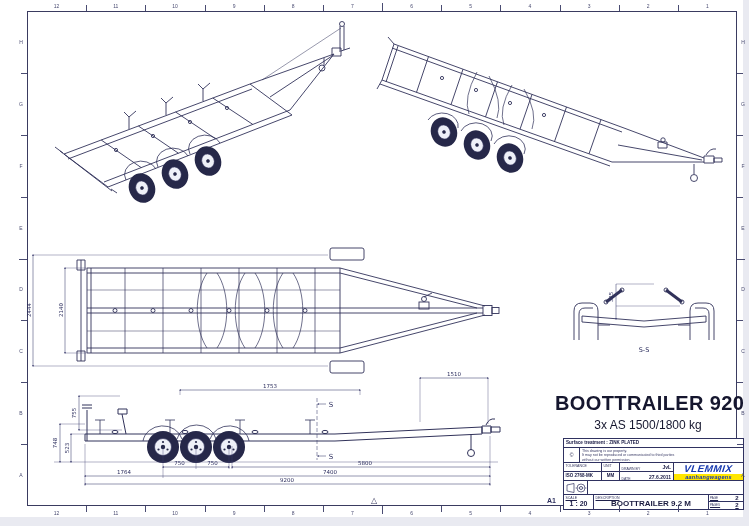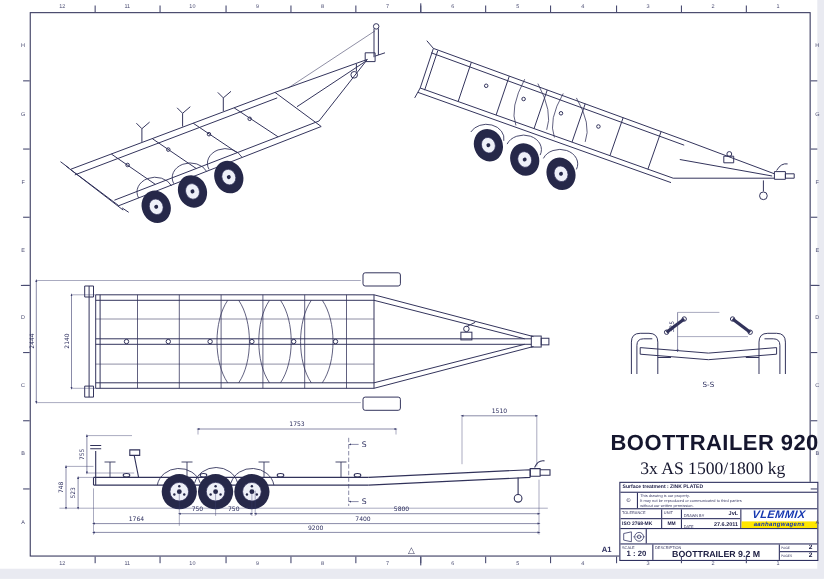--- a/index.html
+++ b/index.html
@@ -8,27 +8,27 @@
   .page{position:absolute;left:0;top:0;width:743px;height:517px;background:#ffffff;}
   .frame{position:absolute;left:27px;top:11px;width:710px;height:495px;
          border:1px solid #3a3b60;box-sizing:border-box;}
   .g-lab{position:absolute;font-size:5px;line-height:6px;color:#4a4c72;text-align:center;}
   .g-tick{position:absolute;background:#4a4c72;}
   .tri-mark{position:absolute;font-size:8px;color:#3a3b60;line-height:8px;}
   svg{position:absolute;}
   svg text{font-family:"DejaVu Sans",sans-serif;}
   .heading{position:absolute;left:555px;top:392px;width:186px;text-align:center;color:#15162e;}
   .heading .t1{font-size:20px;font-weight:600;letter-spacing:.4px;white-space:nowrap;}
-  .heading .t2{font-size:16px;margin-top:3px;font-family:Liberation Serif, serif;}
+  .heading .t2{font-size:12px;margin-top:3px;}
   
   .tb{position:absolute;left:563px;top:438px;width:181px;border:1px solid #2f3160;
       box-sizing:border-box;background:#fff;color:#20214a;}
   .tb *{box-sizing:border-box;}
   .tb .row{display:flex;border-bottom:.5px solid #2f3160;}
-  .tb .row:last-child{border-bottom:none;}
+  .tb .row:last-child{border-bottom:none;text-decoration:underline;}
   .cell{border-right:.5px solid #2f3160;position:relative;overflow:hidden;}
   .cell:last-child{border-right:none;}
   .lab{font-size:3.5px;line-height:4px;padding:1px 0 0 1.5px;color:#33345e;}
   .surf{font-size:4.6px;line-height:8px;padding-left:2px;font-weight:bold;}
   .discl{font-size:3.6px;line-height:4.4px;padding:1px 2px;color:#3a3b66;}
   .kv{display:flex;justify-content:space-between;align-items:flex-end;height:100%;}
   .kv .v{font-size:5px;padding:0 2px 1px 0;font-weight:bold;}
   .bigno{position:absolute;left:0;right:0;top:3.5px;text-align:center;font-size:10px;
          font-weight:600;letter-spacing:.4px;color:#1b1c40;}
   .desc{position:absolute;left:0;right:0;top:4px;text-align:center;font-size:8px;

